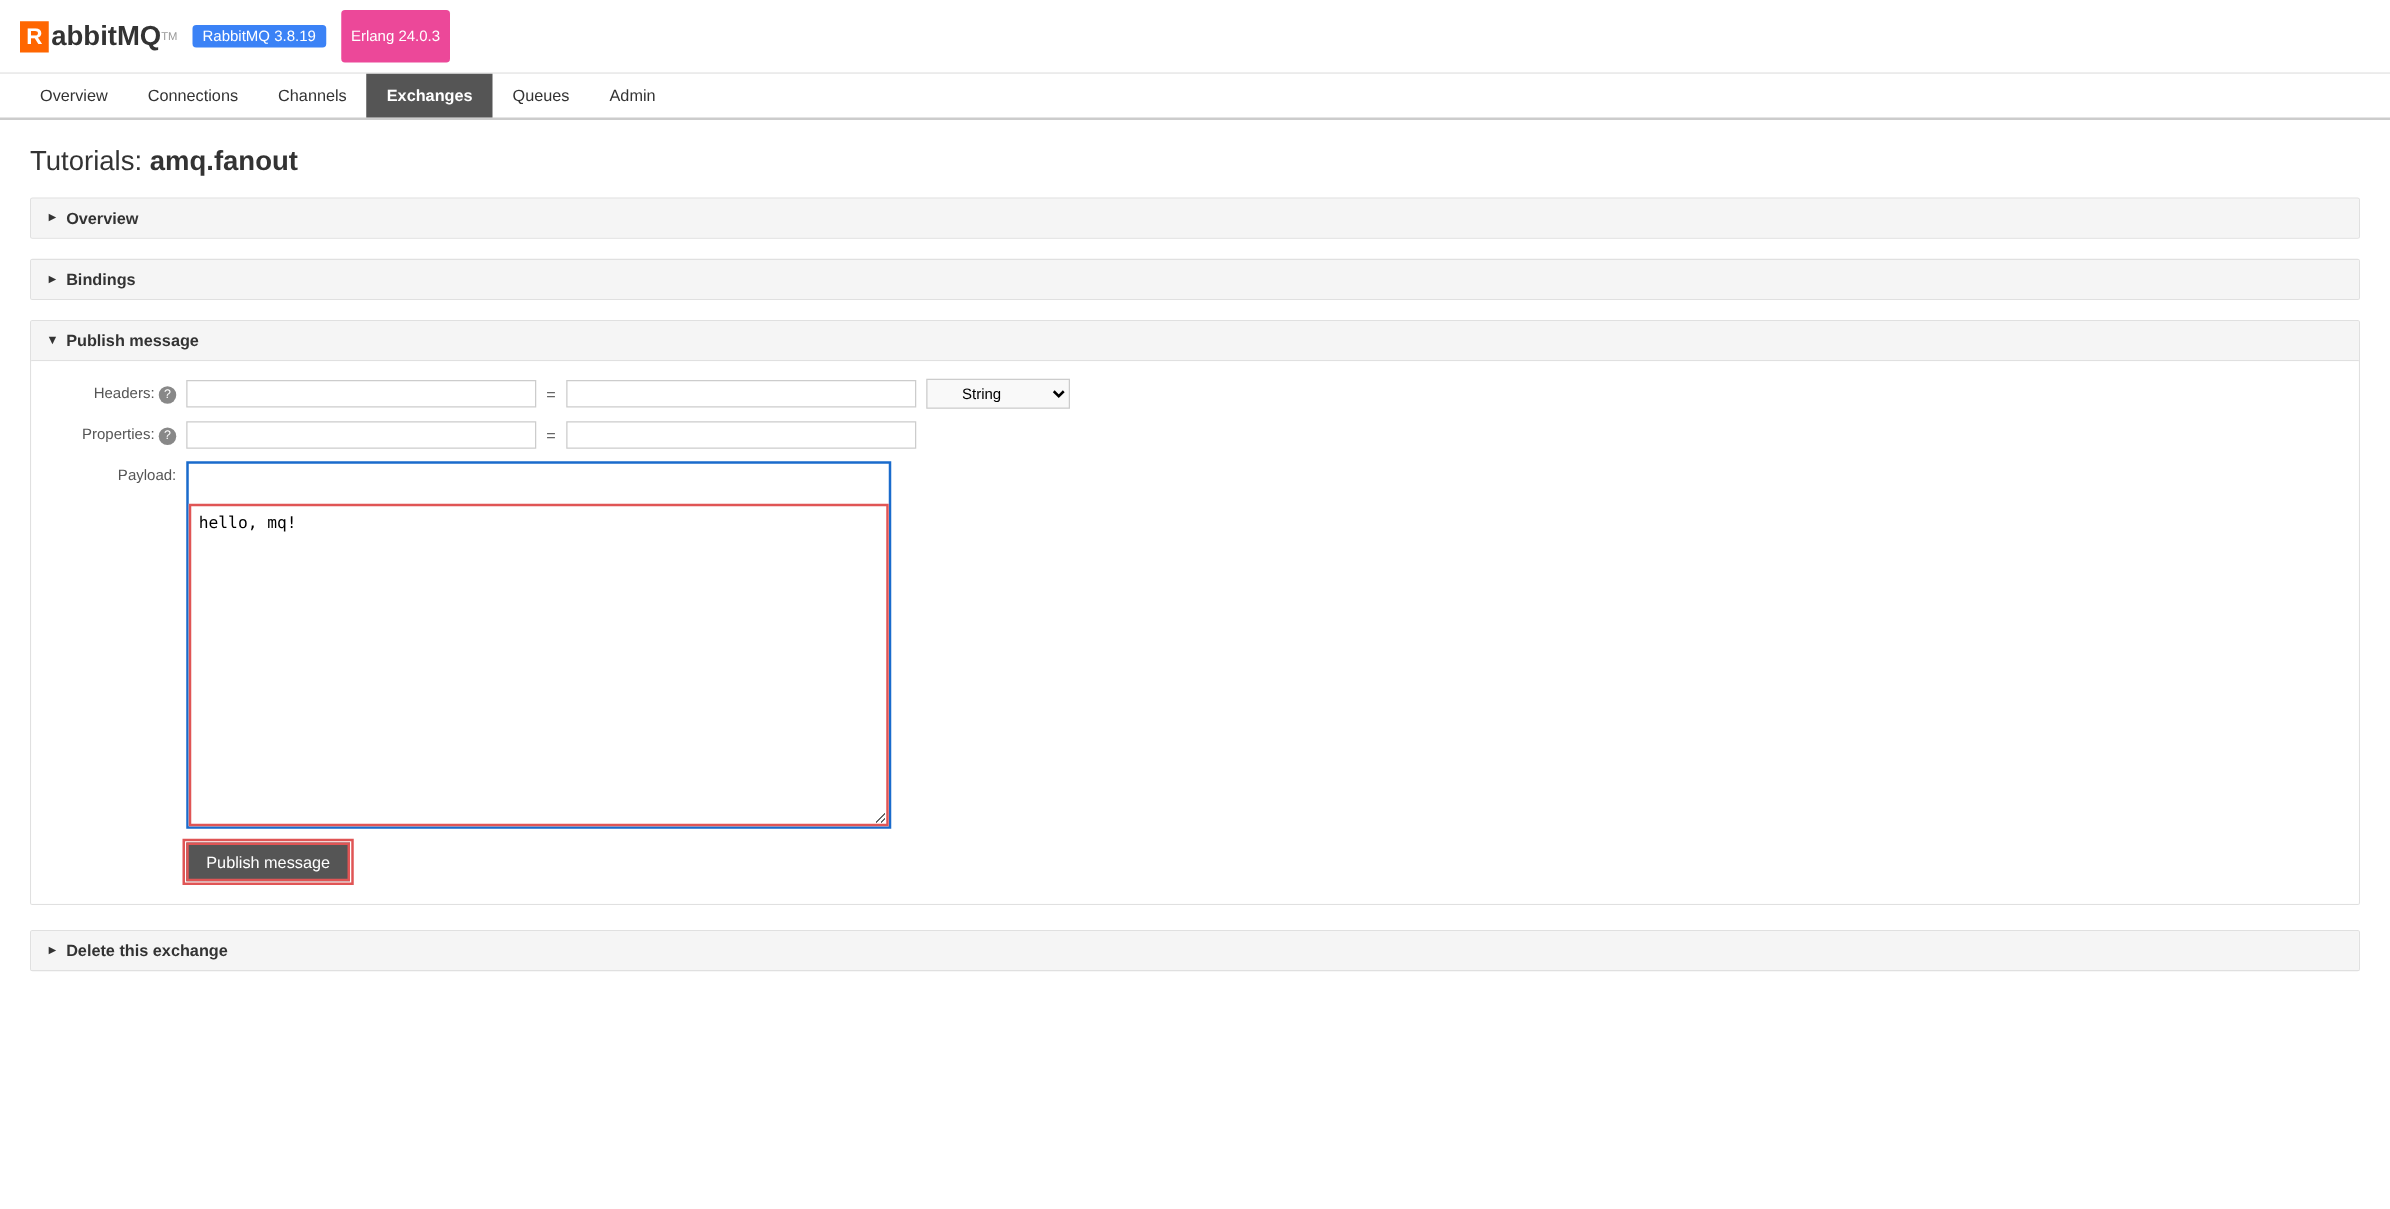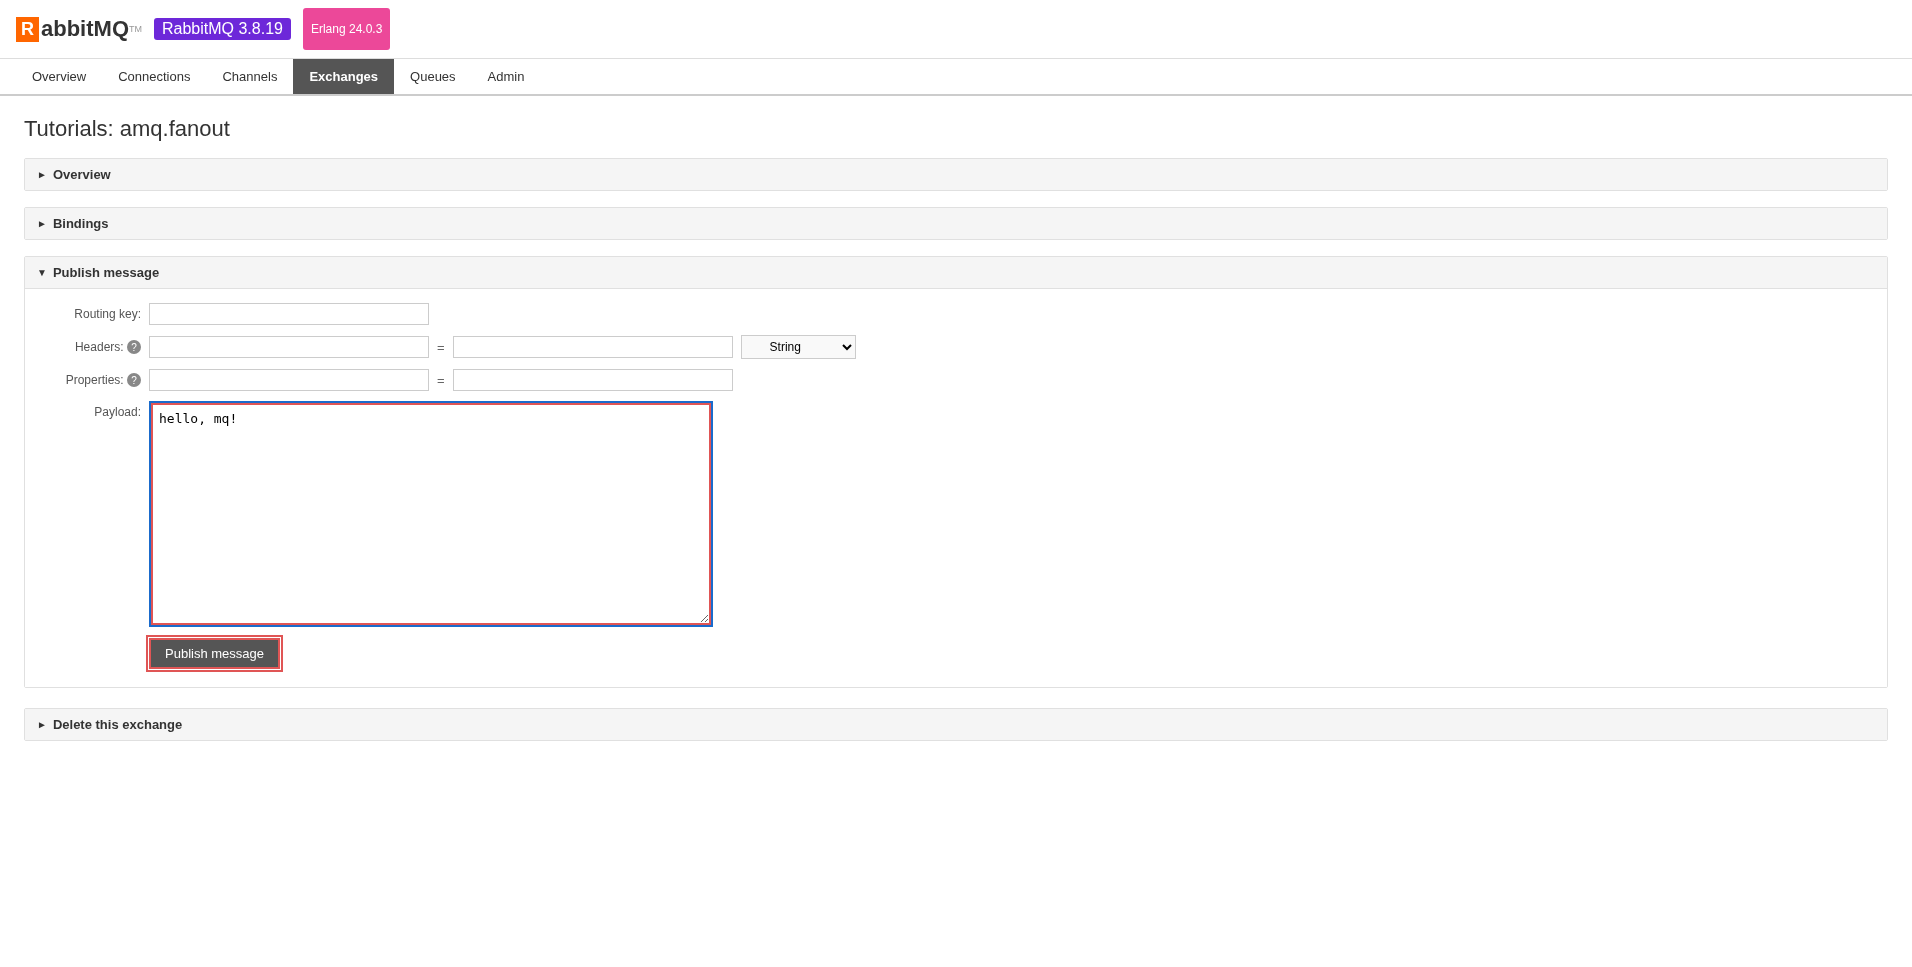--- a/index.html
+++ b/index.html
@@ -35,25 +35,25 @@
       color: #333;
       font-size: 22px;
       font-weight: bold;
     }
     .logo-tm {
       font-size: 9px;
       color: #999;
       vertical-align: super;
     }
     .version-badge {
-      background: #6d28d9;
+      background: #3b82f6;
       color: #fff;
       padding: 2px 8px;
       border-radius: 3px;
-      font-size: 16px;
+      font-size: 12px;
     }
     .erlang-badge {
       background: #ec4899;
       color: #fff;
       padding: 14px 8px;
       border-radius: 3px;
       font-size: 12px;
     }
 
     
@@ -84,21 +84,21 @@
       padding: 20px 24px;
     }
 
     .page-title {
       font-size: 22px;
       font-weight: normal;
       margin-bottom: 16px;
       color: #333;
     }
     .page-title strong {
-      font-weight: normal;
+      font-weight: bold;
     }
 
     
     .section {
       margin-bottom: 16px;
       border: 1px solid #e0e0e0;
       border-radius: 2px;
     }
     .section-header {
       display: flex;
@@ -277,24 +277,20 @@
     </div>
   </div>
 
   <div class="section">
     <div class="section-header">
       <span class="chevron">▼</span>
       <span>Publish message</span>
     </div>
     <div class="section-body">
 
-      <div class="form-row">
-        <label class="form-label">Routing key:</label>
-        <input class="form-input form-input-wide" type="text" value="" style="">
-      </div>
 
       <div class="form-row">
         <label class="form-label">
           <span>Headers:</span>&nbsp;<span class="help">?</span>
         </label>
         <input class="form-input form-input-wide" type="text" value="" style="">
         <span class="equals-sign">=</span>
         <input class="form-input form-input-wide" type="text" value="" style="">
         <select class="form-select">
           <option>String</option>
@@ -309,21 +305,21 @@
         </label>
         <input class="form-input form-input-wide" type="text" value="" style="">
         <span class="equals-sign">=</span>
         <input class="form-input form-input-wide" type="text" value="" style="">
       </div>
 
       <div class="payload-row">
         <label class="payload-label">Payload:</label>
         <div style="position:relative;display:inline-block;">
           <div style="border:2px solid #1a6bcc;display:inline-block;">
-            <textarea class="payload-textarea" style="display: block; width: 560px; height: 222px; border: 2px solid rgb(224, 85, 85); padding: 6px; font-size: 13px; resize: both; outline: none;">hello, mq!</textarea>
+            <textarea class="payload-textarea" style="display: block; width: 560px; height: 258px; border: 2px solid rgb(224, 85, 85); padding: 6px; font-size: 13px; resize: both; outline: none; margin-top: 32px;">hello, mq!</textarea>
           </div>
         </div>
       </div>
 
       <div class="publish-btn-wrap">
         <button class="btn-publish">Publish message</button>
       </div>
 
     </div>
   </div>

